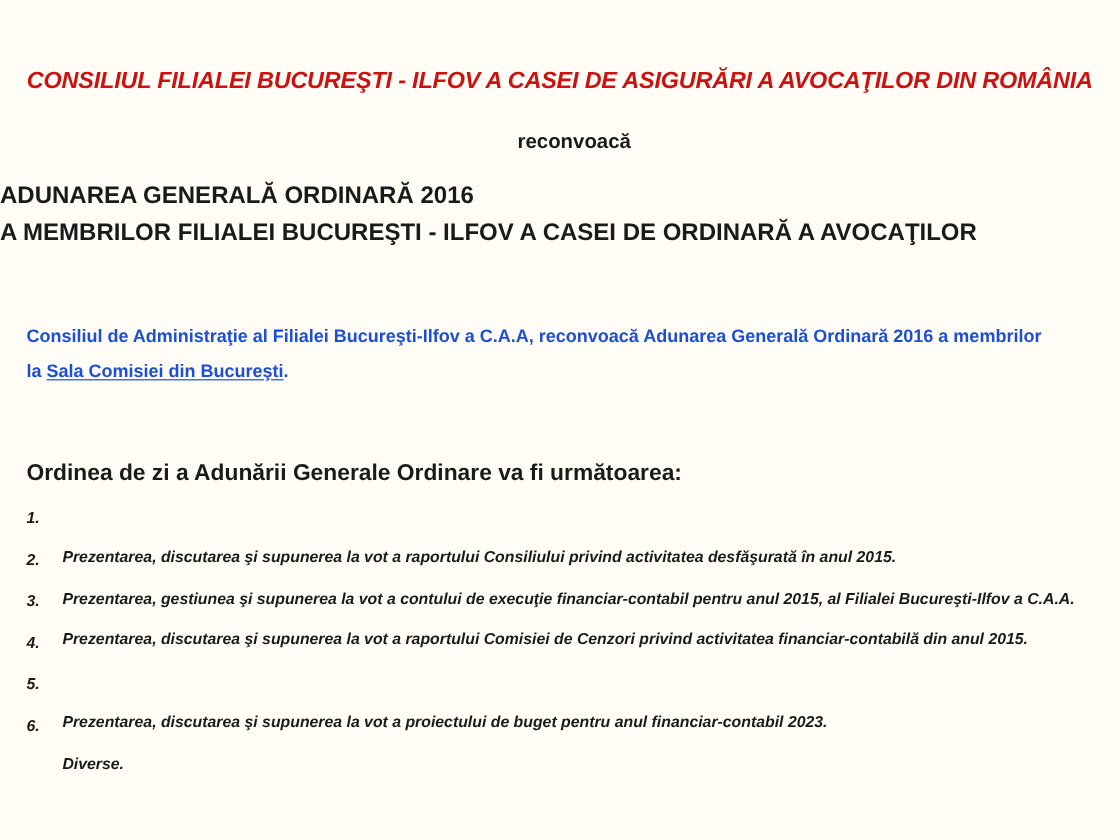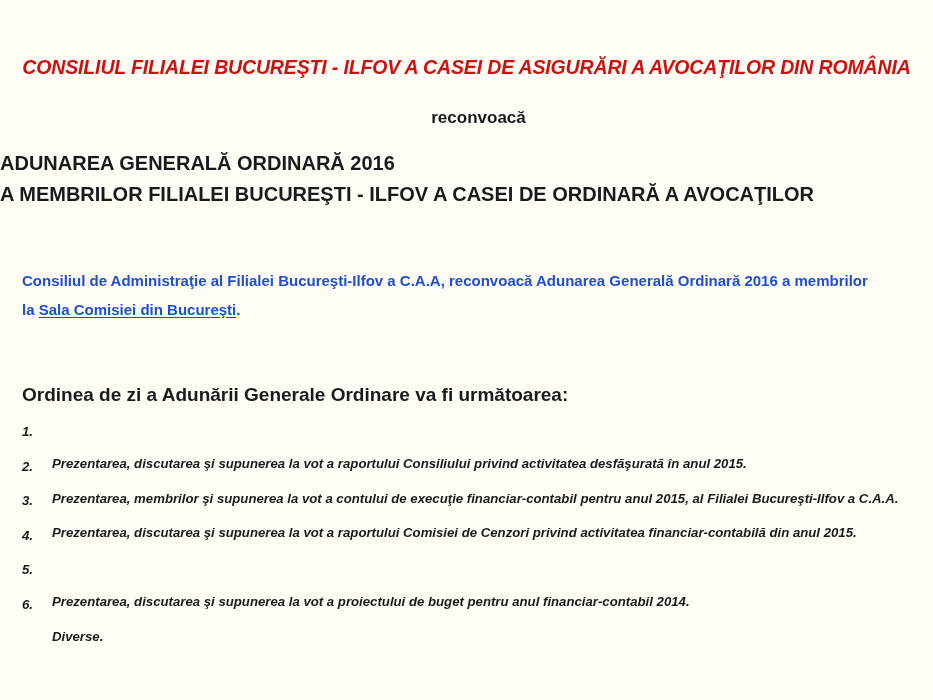--- a/index.html
+++ b/index.html
@@ -150,32 +150,32 @@
 
   <div class="agenda-intro">Ordinea de zi a Adunării Generale Ordinare va fi următoarea:</div>
 
   <ol class="agenda-list">
     <li class="agenda-item">
       <span class="agenda-num">1.</span>
       <span class="agenda-text">Prezentarea, discutarea şi supunerea la vot a raportului Consiliului privind activitatea desfăşurată în anul 2015.</span>
     </li>
     <li class="agenda-item">
       <span class="agenda-num">2.</span>
-      <span class="agenda-text">Prezentarea, membrilor şi supunerea la vot a contului de execuţie financiar-contabil pentru anul 2015, al  Filialei Bucureşti-Ilfov a C.A.A.</span>
+      <span class="agenda-text">Prezentarea, gestiunea şi supunerea la vot a contului de execuţie financiar-contabil pentru anul 2015, al  Filialei Bucureşti-Ilfov a C.A.A.</span>
     </li>
     <li class="agenda-item">
       <span class="agenda-num">3.</span>
       <span class="agenda-text">Prezentarea, discutarea şi supunerea la vot a raportului Comisiei de Cenzori privind activitatea financiar-contabilă din anul 2015.</span>
     </li>
     <li class="agenda-item">
       <span class="agenda-num">4.</span>
     </li>
     <li class="agenda-item">
       <span class="agenda-num">5.</span>
-      <span class="agenda-text">Prezentarea, discutarea şi supunerea la vot a proiectului de buget pentru anul financiar-contabil 2014.</span>
+      <span class="agenda-text">Prezentarea, discutarea şi supunerea la vot a proiectului de buget pentru anul financiar-contabil 2023.</span>
     </li>
     <li class="agenda-item">
       <span class="agenda-num">6.</span>
       <span class="agenda-text">Diverse.</span>
     </li>
   </ol>
 
 </div>
 
 </body></html>

